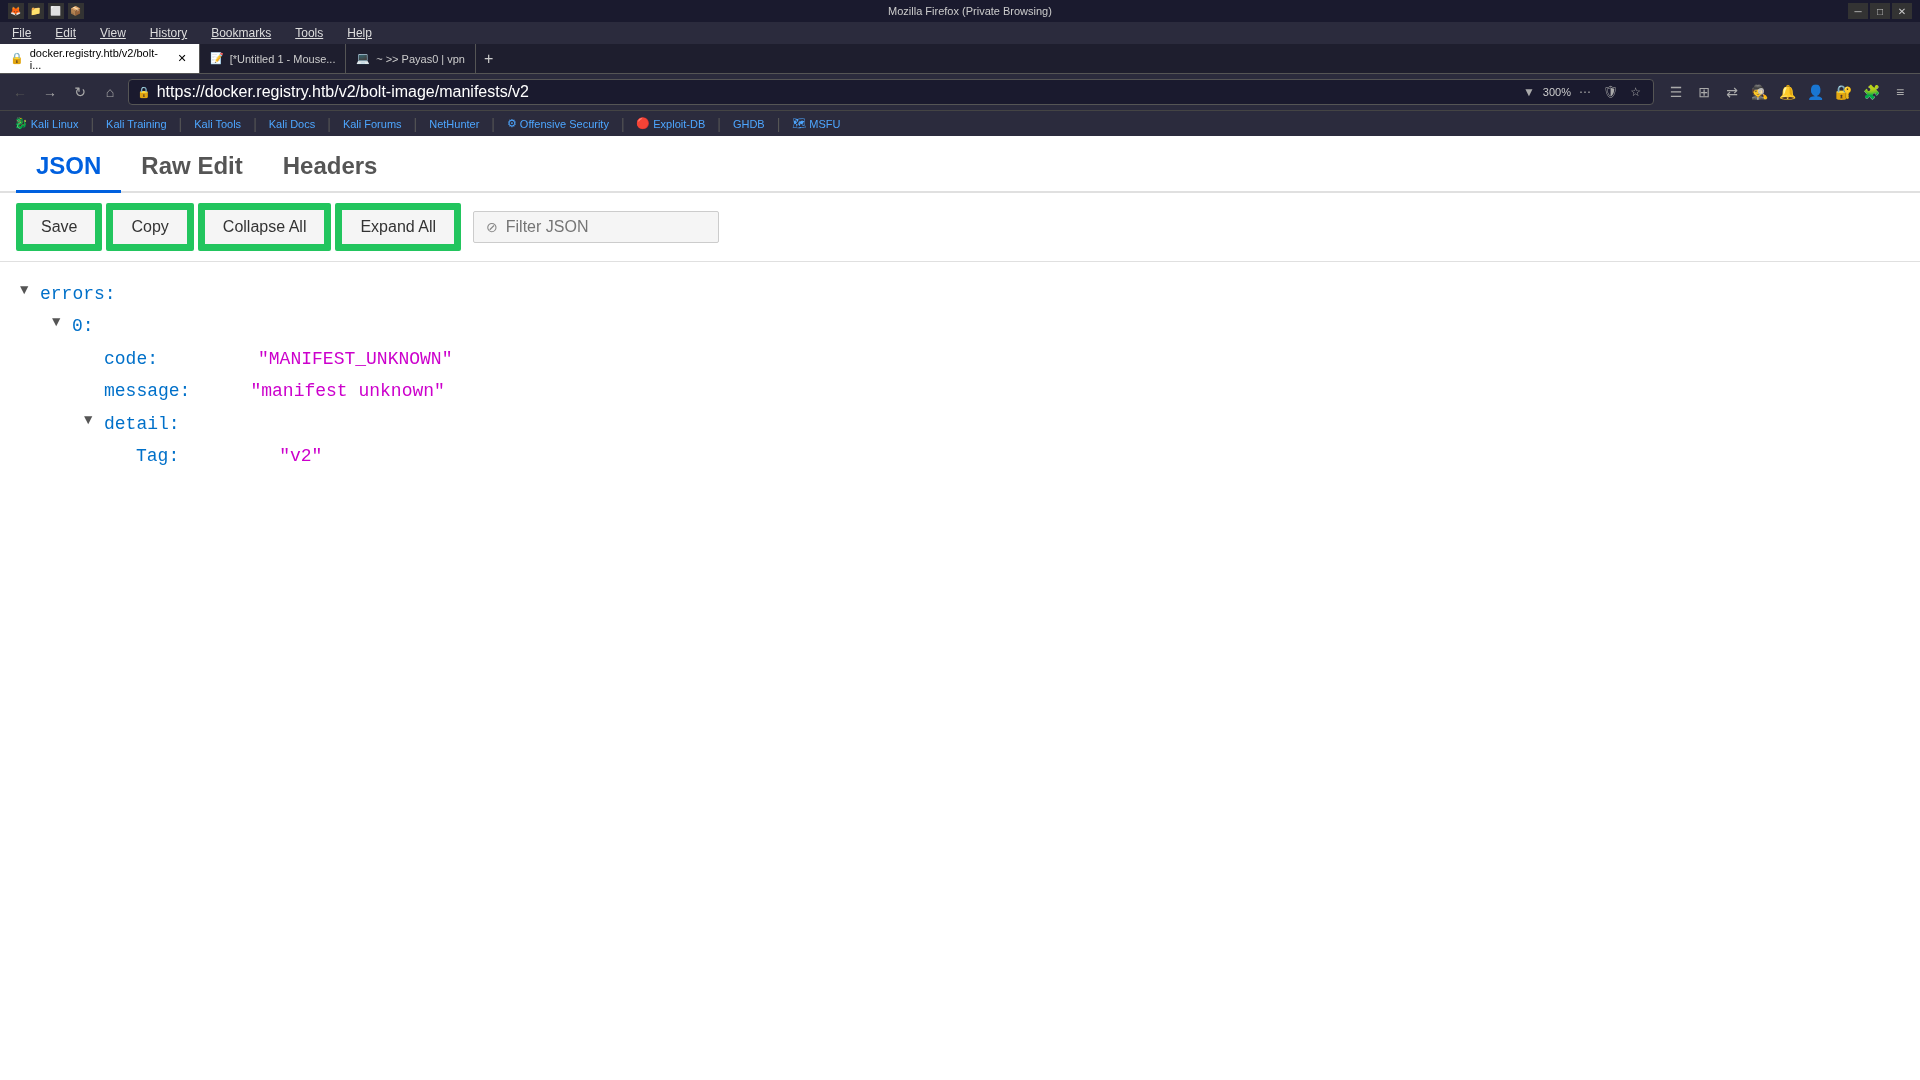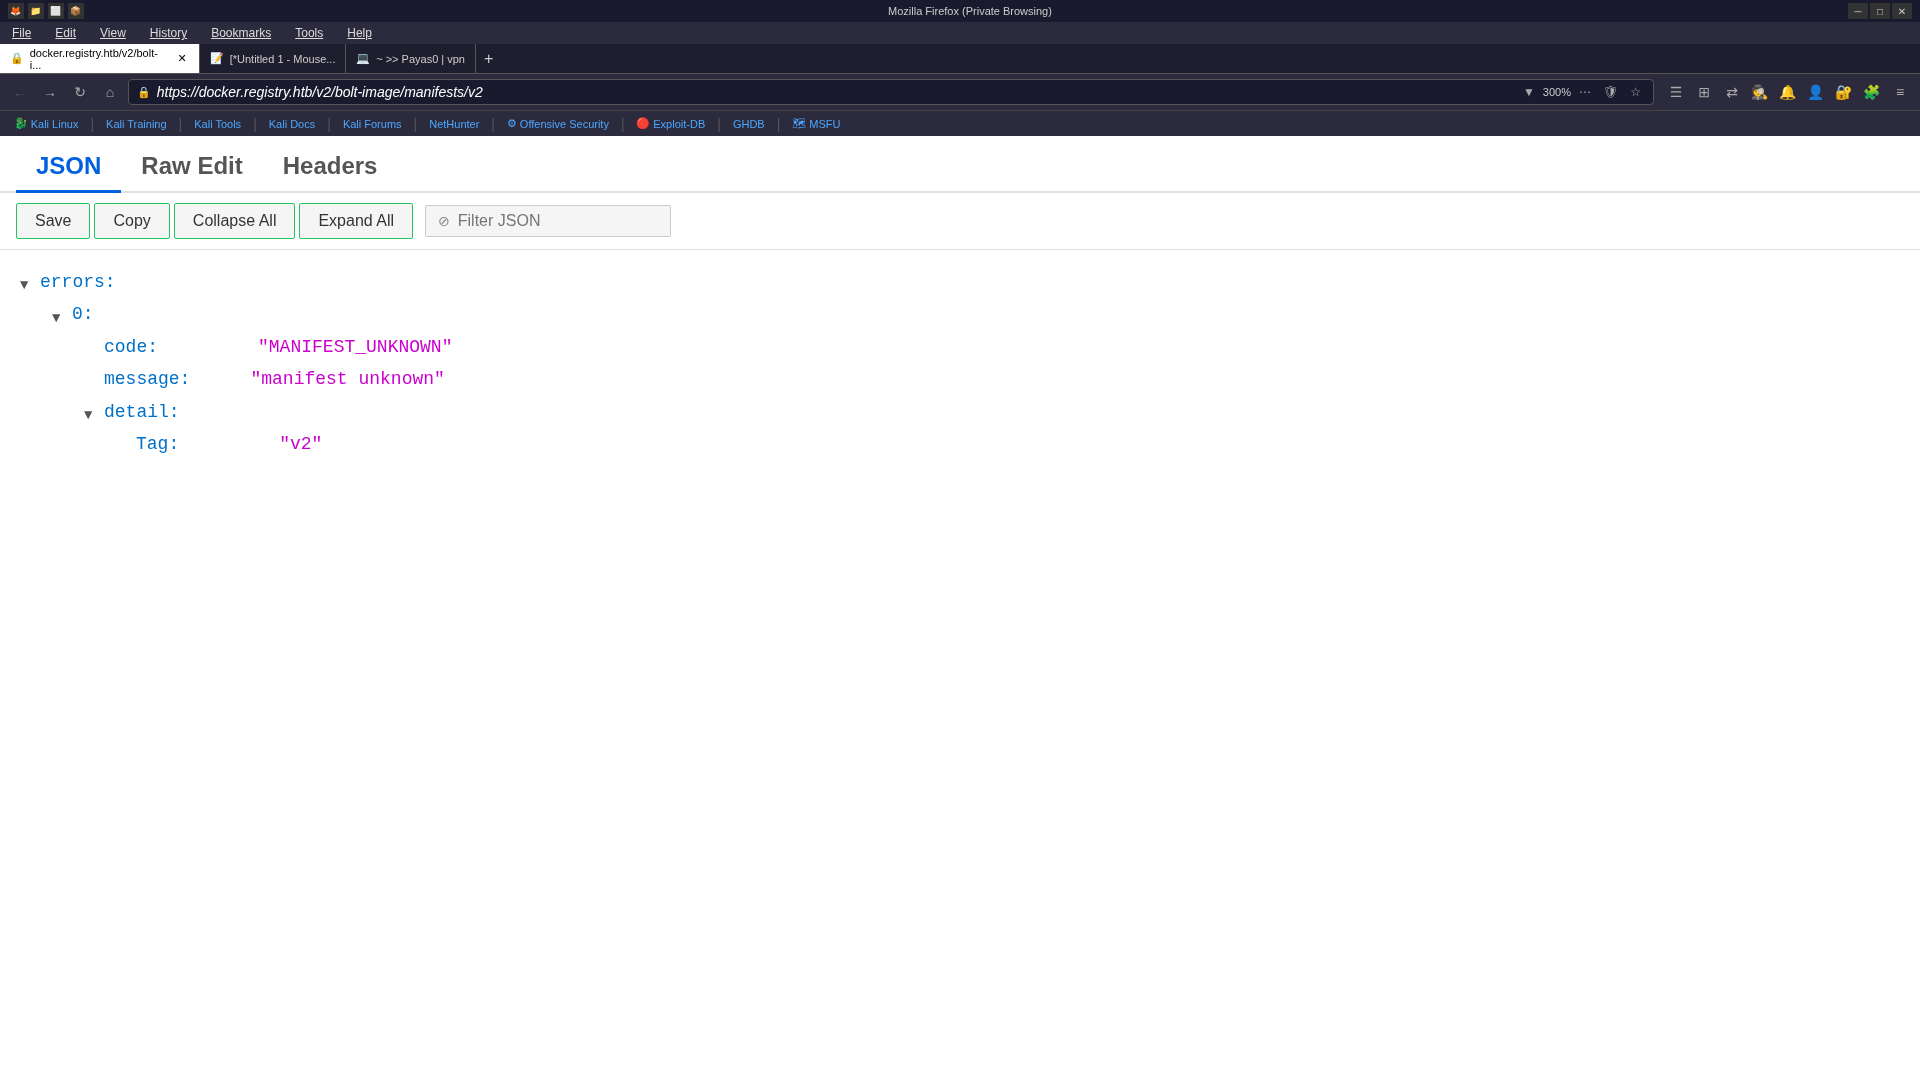--- a/index.html
+++ b/index.html
@@ -149,23 +149,22 @@
       border-radius: 4px;
       height: 26px;
       display: flex;
       align-items: center;
       padding: 0 8px;
       gap: 6px;
     }
     .lock-icon { color: #888; font-size: 11px; }
     .address-text {
       color: #fff;
-      font-size: 14px;
+      font-size: 16px;
       flex: 1;
-      font-style: italic;
     }
     .address-actions {
       display: flex;
       gap: 4px;
       align-items: center;
     }
     .addr-btn {
       color: #aaa;
       font-size: 12px;
       cursor: pointer;
@@ -234,21 +233,21 @@
       display: flex;
       align-items: center;
       padding: 10px 16px;
       gap: 4px;
       border-bottom: 1px solid #e0e0e0;
     }
     .toolbar-btn {
       padding: 8px 18px;
       font-size: 16px;
       font-weight: 400;
-      border: 1px solid #22c55e;
+      border: 7px solid #22c55e;
       background: #f5f5f5;
       cursor: pointer;
       border-radius: 2px;
       color: #333;
     }
     .filter-wrap {
       display: flex;
       align-items: center;
       margin-left: 8px;
       border: 1px solid #ccc;
@@ -279,21 +278,21 @@
     .json-key {
       color: #0070c9;
     }
 
     .json-string-value {
       color: #cc00cc;
     }
 
     .json-row {
       display: flex;
-      align-items: flex-end;
+      align-items: flex-start;
     }
 
     .collapse-arrow {
       display: inline-block;
       width: 20px;
       font-size: 14px;
       color: #555;
       cursor: pointer;
     }
     .collapse-arrow.down::before { content: '▼'; }

